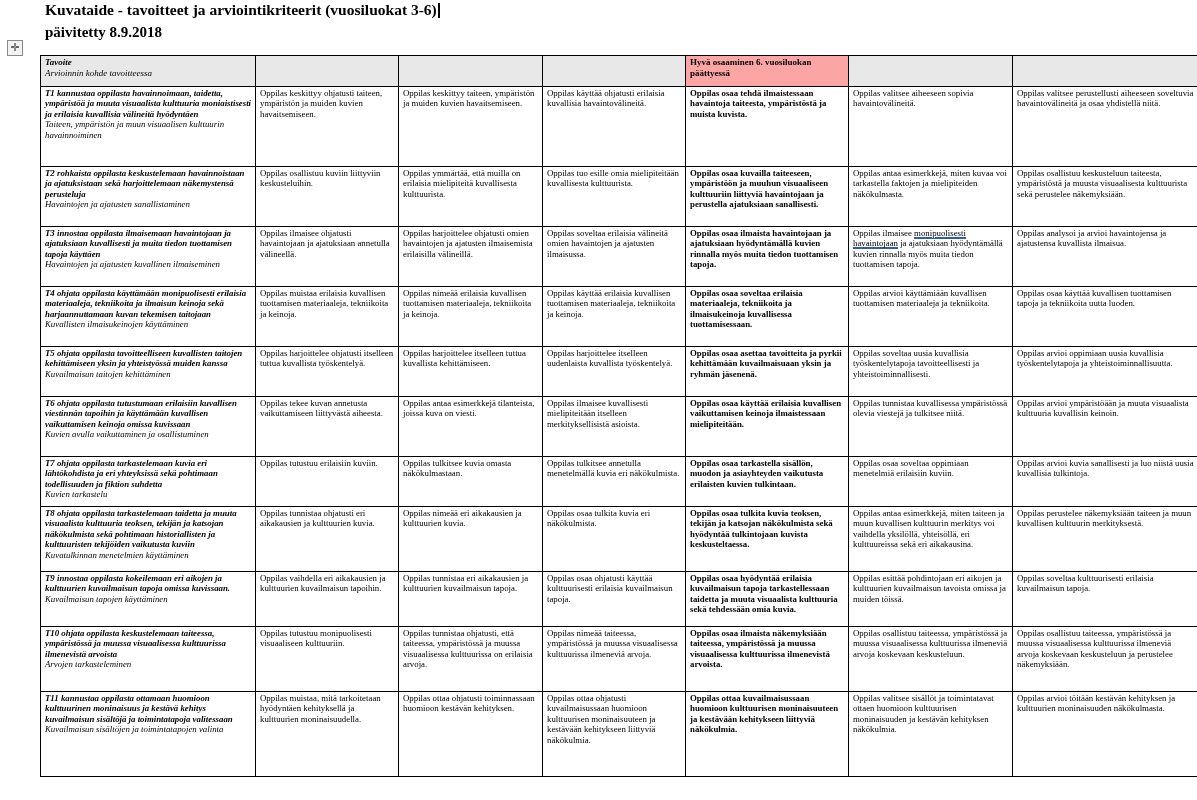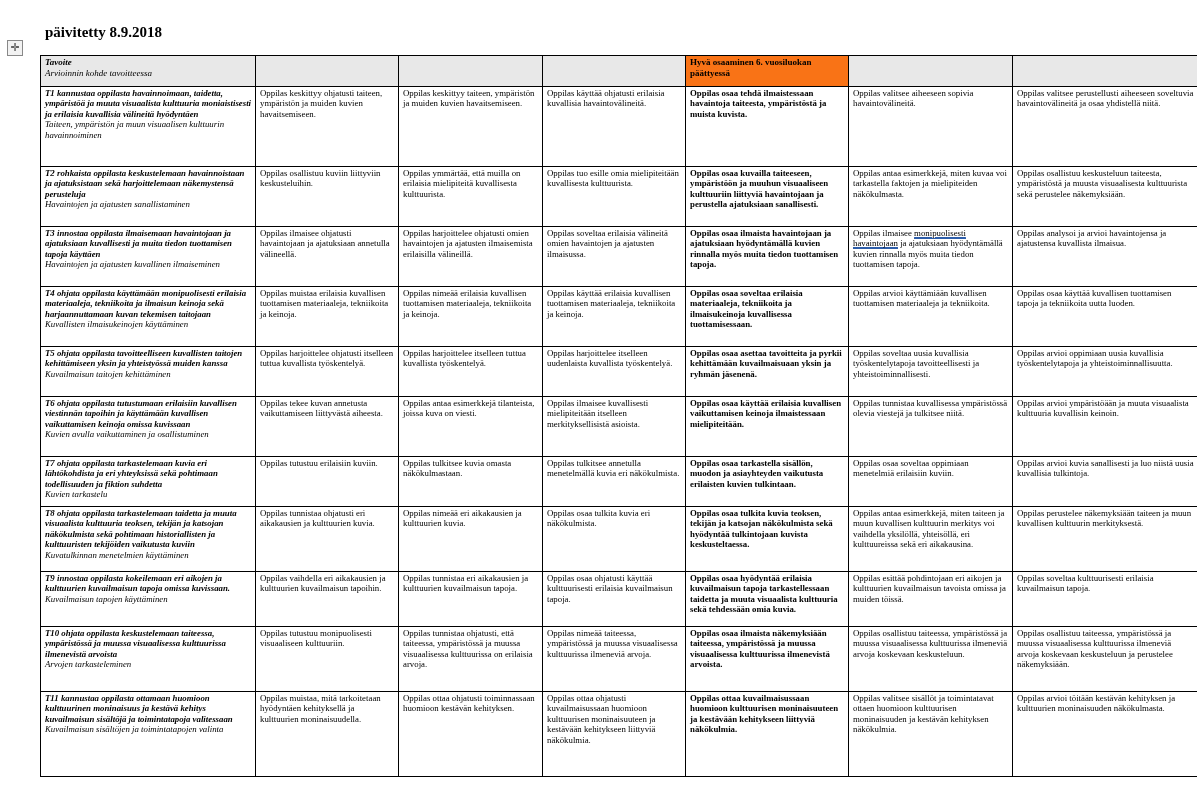--- a/index.html
+++ b/index.html
@@ -10,21 +10,21 @@
   .caret{display:inline-block;width:2px;height:15px;background:#000;margin-left:1px;}
   .subtitle{position:absolute;left:45px;top:24px;font-size:15px;font-weight:bold;}
   .move-handle{position:absolute;left:7px;top:40px;width:14px;height:14px;border:1px solid #888;
     background:#f2f2f2;font-size:11px;line-height:13px;text-align:center;color:#333;cursor:move;
     font-family:"DejaVu Sans",sans-serif;}
   .table-wrap{position:absolute;left:40px;top:55px;width:1157px;border-radius:15px;}
   table{border-collapse:collapse;table-layout:fixed;width:1157px;border:1.5px solid #000;}
   td,th{border:1px solid #000;vertical-align:top;padding:1px 3px 1px 4px;
     font-size:8.8px;line-height:1.18;font-weight:normal;text-align:left;overflow:hidden;}
   thead th{height:28px;background:#e8e8e8;}
-  thead th.good-header{background:#f97316;font-weight:bold;font-size:9px;border:1.5px solid #000;}
+  thead th.good-header{background:#fca5a5;font-weight:bold;font-size:9px;border:1.5px solid #000;}
   .obj-title{font-weight:bold;font-style:italic;}
   .obj-focus{font-style:italic;}
   thead .obj-title,thead .obj-focus{font-size:9px;}
   td.col-good{font-weight:bold;}
   u.ins{color:inherit;text-decoration:underline;text-decoration-color:#2e5eaa;
     border-bottom:1px solid #2e5eaa;}
   
   tbody tr:nth-child(1){height:80px;}
   tbody tr:nth-child(2){height:60px;}
   tbody tr:nth-child(3){height:60px;}
@@ -34,20 +34,24 @@
   tbody tr:nth-child(7){height:50px;}
   tbody tr:nth-child(8){height:65px;margin-top:44px;}
   tbody tr:nth-child(9){height:55px;}
   tbody tr:nth-child(10){height:65px;}
   tbody tr:nth-child(11){height:85px;}
 </style>
 </head>
 <body>
 
 <div class="page">
+  <div class="title-row">
+    <h1>Kuvataide - tavoitteet ja arviointikriteerit (vuosiluokat 3-6)</h1>
+    <span class="caret"></span>
+  </div>
   <div class="subtitle">päivitetty 8.9.2018</div>
 
   <div class="move-handle">
     <span>✛</span>
   </div>
 
   <div class="table-wrap">
     <table>
       <colgroup>
         <col style="width:215px">
@@ -120,21 +124,21 @@
             <td class="col-good">Oppilas osaa soveltaa erilaisia materiaaleja, tekniikoita ja ilmaisukeinoja kuvallisessa tuottamisessaan.</td>
             <td>Oppilas arvioi käyttämiään kuvallisen tuottamisen materiaaleja ja tekniikoita.</td>
             <td>Oppilas osaa käyttää kuvallisen tuottamisen tapoja ja tekniikoita uutta luoden.</td>
           </tr>
           <tr>
             <td class="col-obj">
               <div class="obj-title">T5 ohjata oppilasta tavoitteelliseen kuvallisten taitojen kehittämiseen yksin ja yhteistyössä muiden kanssa</div>
               <div class="obj-focus">Kuvailmaisun taitojen kehittäminen</div>
             </td>
             <td>Oppilas harjoittelee ohjatusti itselleen tuttua kuvallista työskentelyä.</td>
-            <td>Oppilas harjoittelee itselleen tuttua kuvallista työskentelyä.</td>
+            <td>Oppilas harjoittelee itselleen tuttua kuvallista kehittämiseen.</td>
             <td>Oppilas harjoittelee itselleen uudenlaista kuvallista työskentelyä.</td>
             <td class="col-good">Oppilas osaa asettaa tavoitteita ja pyrkii kehittämään kuvailmaisuaan yksin ja ryhmän jäsenenä.</td>
             <td>Oppilas soveltaa uusia kuvallisia työskentelytapoja tavoitteellisesti ja yhteistoiminnallisesti.</td>
             <td>Oppilas arvioi oppimiaan uusia kuvallisia työskentelytapoja ja yhteistoiminnallisuutta.</td>
           </tr>
           <tr>
             <td class="col-obj">
               <div class="obj-title">T6 ohjata oppilasta tutustumaan erilaisiin kuvallisen viestinnän tapoihin ja käyttämään kuvallisen vaikuttamisen keinoja omissa kuvissaan</div>
               <div class="obj-focus">Kuvien avulla vaikuttaminen ja osallistuminen</div>
             </td>

